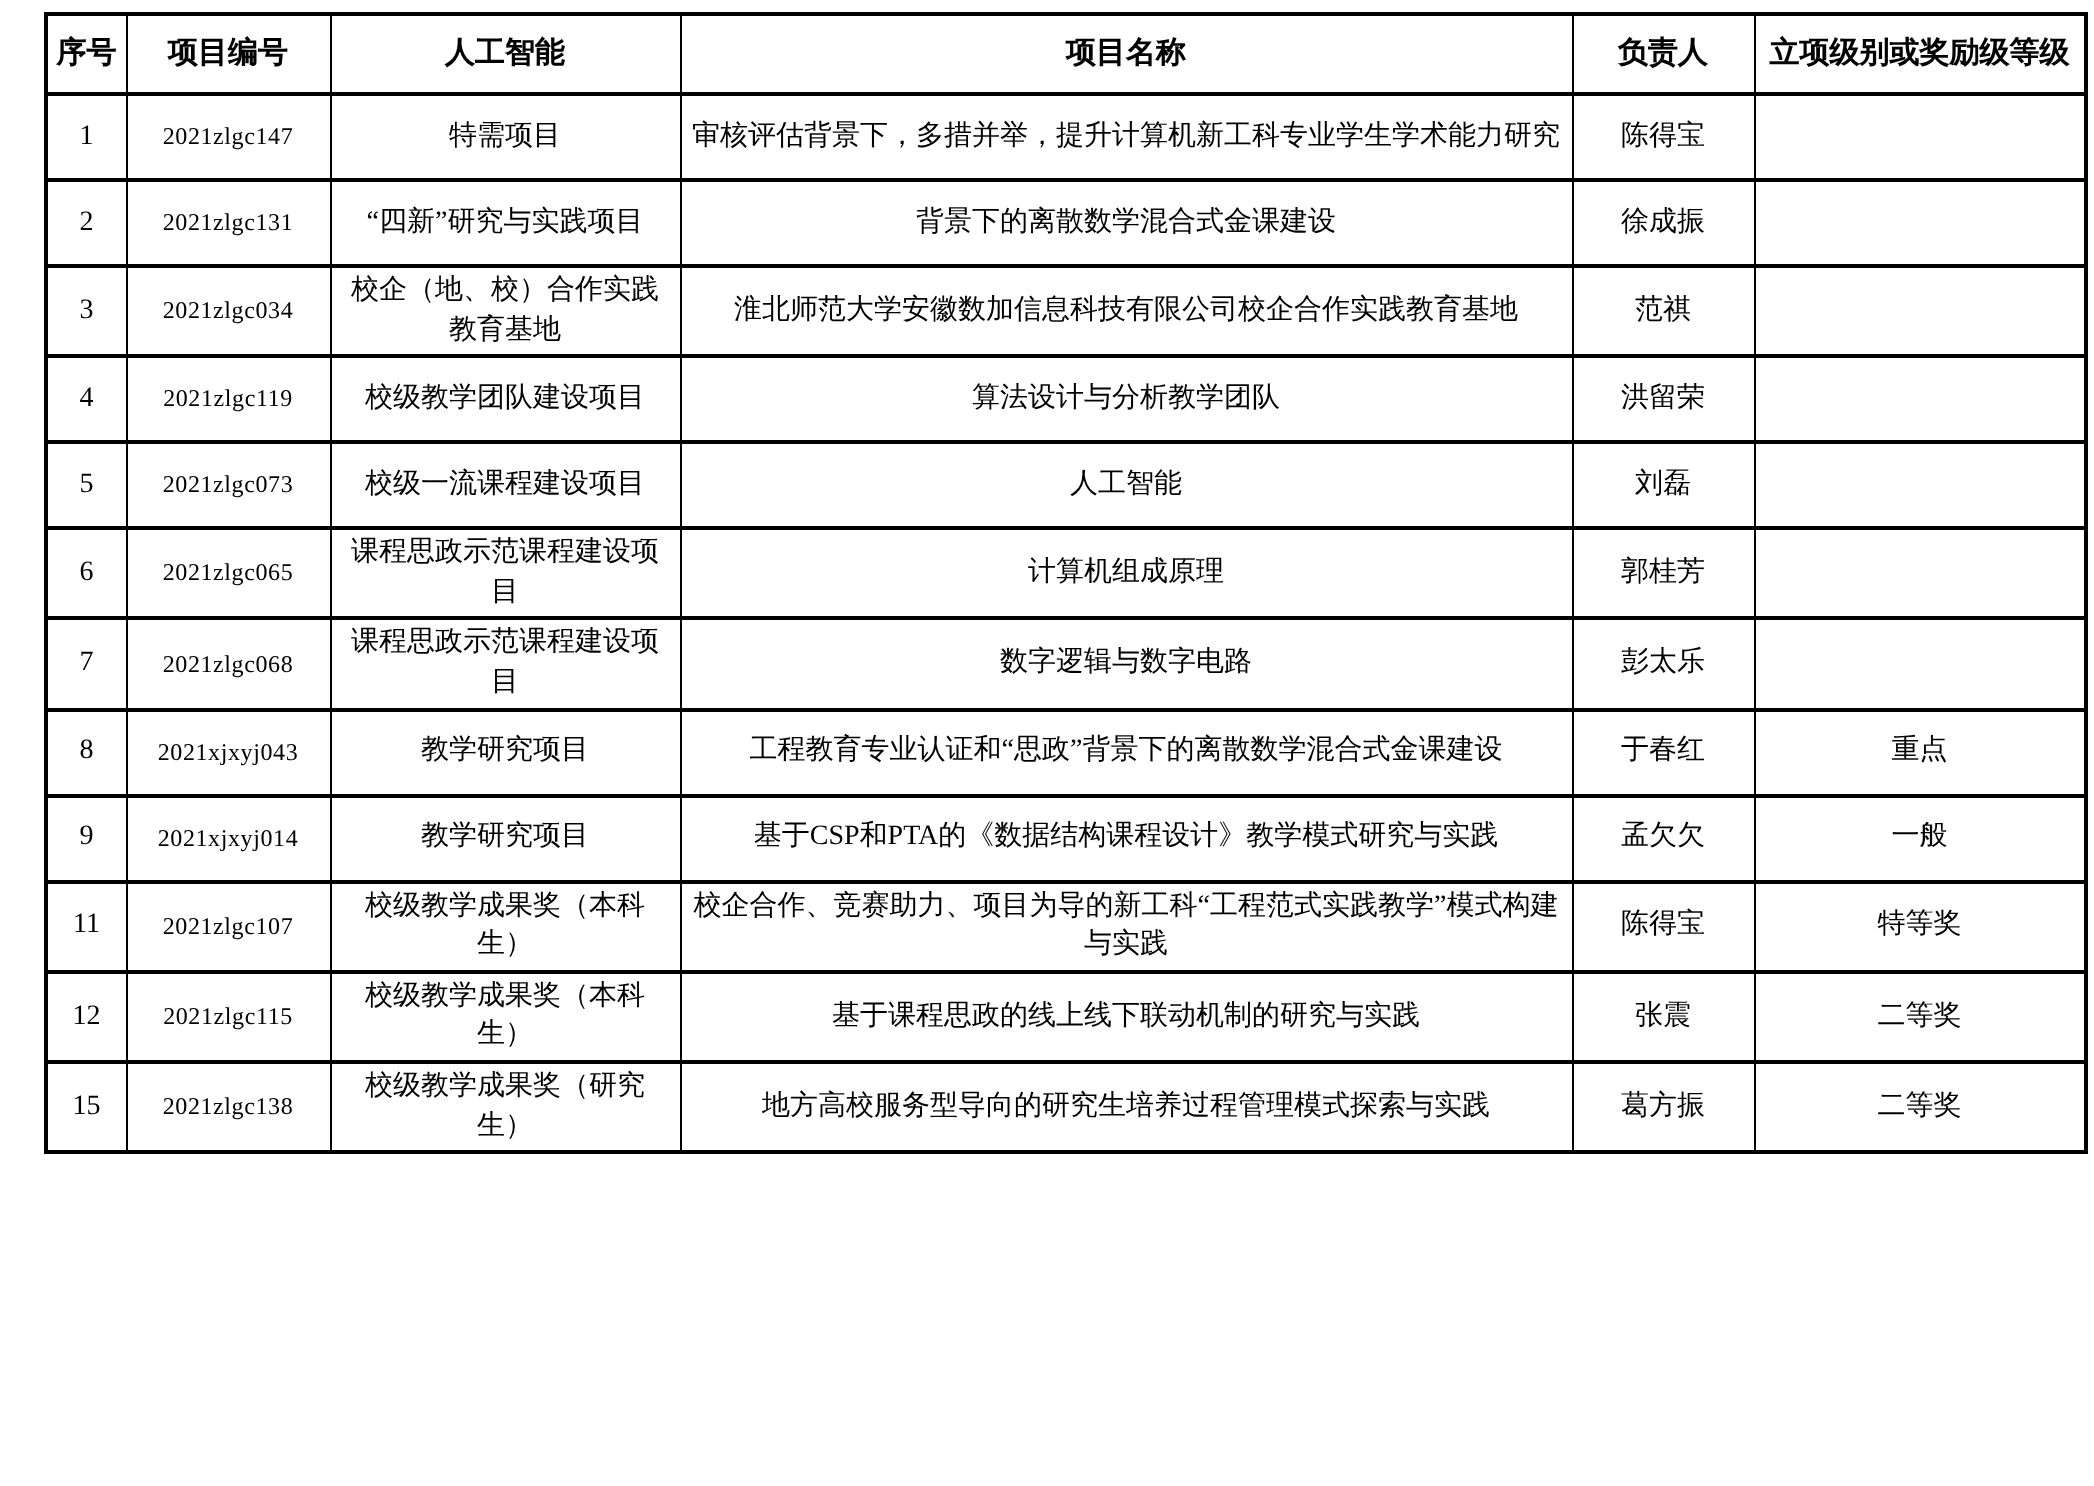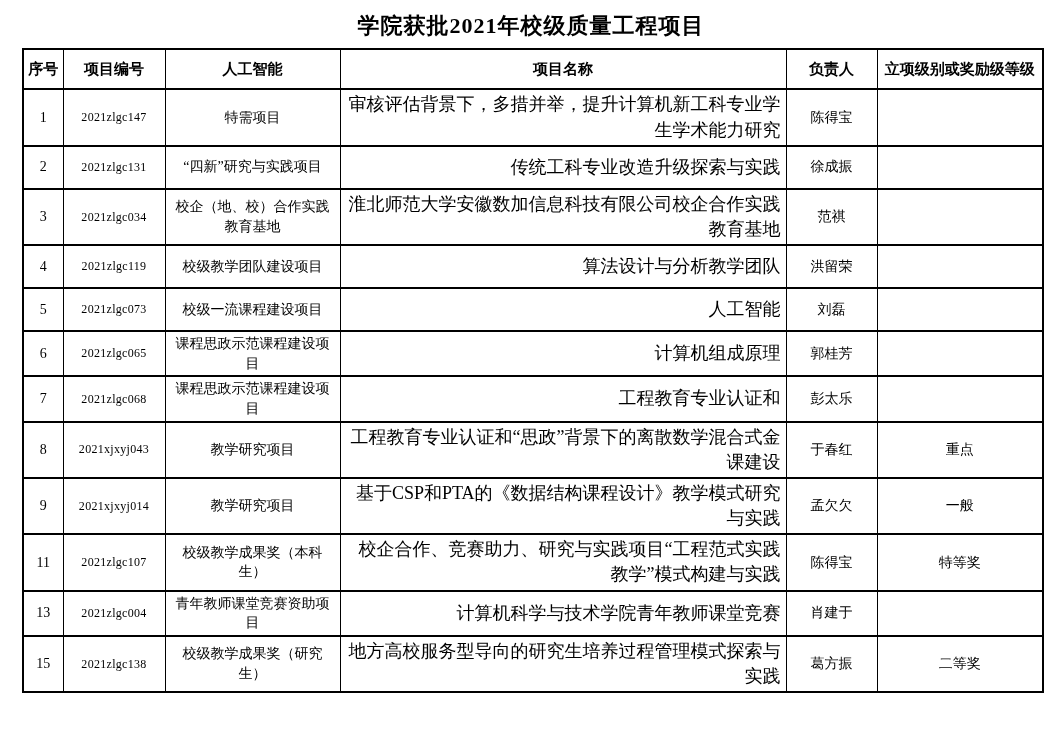--- a/index.html
+++ b/index.html
@@ -46,27 +46,26 @@
   }
   th {
     font-weight: bold;
     font-size: 15px;
     padding: 2px 2px;
     text-align: center;
   }
   tr.head-row { height: 40px; }
   tr.data-row { height: 43px; }
   td.code-cell { font-size: 12px; letter-spacing: 0.3px; }
-  td.name-cell { font-size: 18px; text-align: right; }
+  td.name-cell { font-size: 14px; }
 </style>
 </head>
 <body>
 
 <div class="page">
-  <div class="title">学院获批2021年校级质量工程项目</div>
 
   <table class="projects">
     <colgroup>
       <col style="width:40px">
       <col style="width:102px">
       <col style="width:175px">
       <col style="width:446px">
       <col style="width:91px">
       <col style="width:166px">
     </colgroup>
@@ -86,21 +85,21 @@
           <td class="code-cell">2021zlgc147</td>
           <td>特需项目</td>
           <td class="name-cell">审核评估背景下，多措并举，提升计算机新工科专业学生学术能力研究</td>
           <td>陈得宝</td>
           <td></td>
         </tr>
         <tr class="data-row">
           <td>2</td>
           <td class="code-cell">2021zlgc131</td>
           <td>“四新”研究与实践项目</td>
-          <td class="name-cell">传统工科专业改造升级探索与实践</td>
+          <td class="name-cell">背景下的离散数学混合式金课建设</td>
           <td>徐成振</td>
           <td></td>
         </tr>
         <tr class="data-row">
           <td>3</td>
           <td class="code-cell">2021zlgc034</td>
           <td>校企（地、校）合作实践教育基地</td>
           <td class="name-cell">淮北师范大学安徽数加信息科技有限公司校企合作实践教育基地</td>
           <td>范祺</td>
           <td></td>
@@ -126,21 +125,21 @@
           <td class="code-cell">2021zlgc065</td>
           <td>课程思政示范课程建设项目</td>
           <td class="name-cell">计算机组成原理</td>
           <td>郭桂芳</td>
           <td></td>
         </tr>
         <tr class="data-row">
           <td>7</td>
           <td class="code-cell">2021zlgc068</td>
           <td>课程思政示范课程建设项目</td>
-          <td class="name-cell">工程教育专业认证和</td>
+          <td class="name-cell">数字逻辑与数字电路</td>
           <td>彭太乐</td>
           <td></td>
         </tr>
         <tr class="data-row">
           <td>8</td>
           <td class="code-cell">2021xjxyj043</td>
           <td>教学研究项目</td>
           <td class="name-cell">工程教育专业认证和“思政”背景下的离散数学混合式金课建设</td>
           <td>于春红</td>
           <td>重点</td>
@@ -150,31 +149,31 @@
           <td class="code-cell">2021xjxyj014</td>
           <td>教学研究项目</td>
           <td class="name-cell">基于CSP和PTA的《数据结构课程设计》教学模式研究与实践</td>
           <td>孟欠欠</td>
           <td>一般</td>
         </tr>
         <tr class="data-row">
           <td>11</td>
           <td class="code-cell">2021zlgc107</td>
           <td>校级教学成果奖（本科生）</td>
-          <td class="name-cell">校企合作、竞赛助力、研究与实践项目“工程范式实践教学”模式构建与实践</td>
+          <td class="name-cell">校企合作、竞赛助力、项目为导的新工科“工程范式实践教学”模式构建与实践</td>
           <td>陈得宝</td>
           <td>特等奖</td>
         </tr>
         <tr class="data-row">
-          <td>13</td>
-          <td class="code-cell">2021zlgc004</td>
-          <td>青年教师课堂竞赛资助项目</td>
-          <td class="name-cell">计算机科学与技术学院青年教师课堂竞赛</td>
-          <td>肖建于</td>
-          <td></td>
+          <td>12</td>
+          <td class="code-cell">2021zlgc115</td>
+          <td>校级教学成果奖（本科生）</td>
+          <td class="name-cell">基于课程思政的线上线下联动机制的研究与实践</td>
+          <td>张震</td>
+          <td>二等奖</td>
         </tr>
         <tr class="data-row">
           <td>15</td>
           <td class="code-cell">2021zlgc138</td>
           <td>校级教学成果奖（研究生）</td>
           <td class="name-cell">地方高校服务型导向的研究生培养过程管理模式探索与实践</td>
           <td>葛方振</td>
           <td>二等奖</td>
         </tr>
       </tbody>

